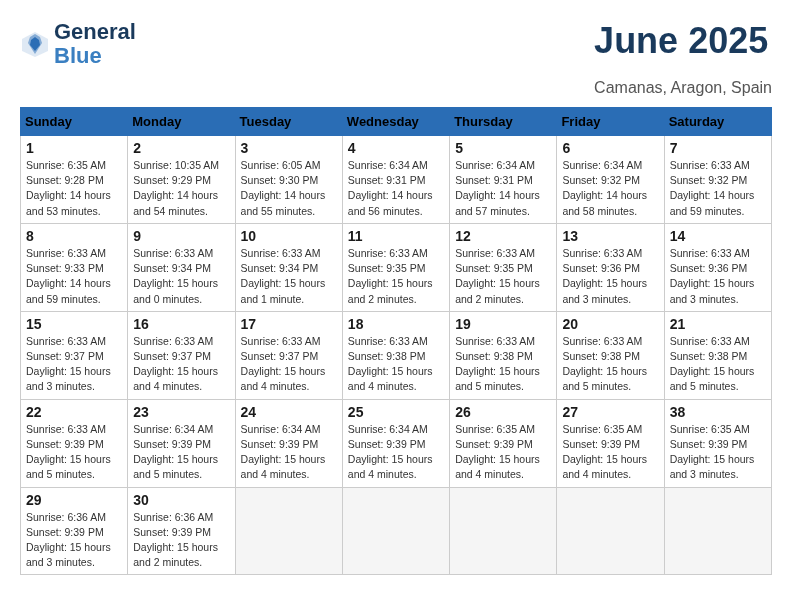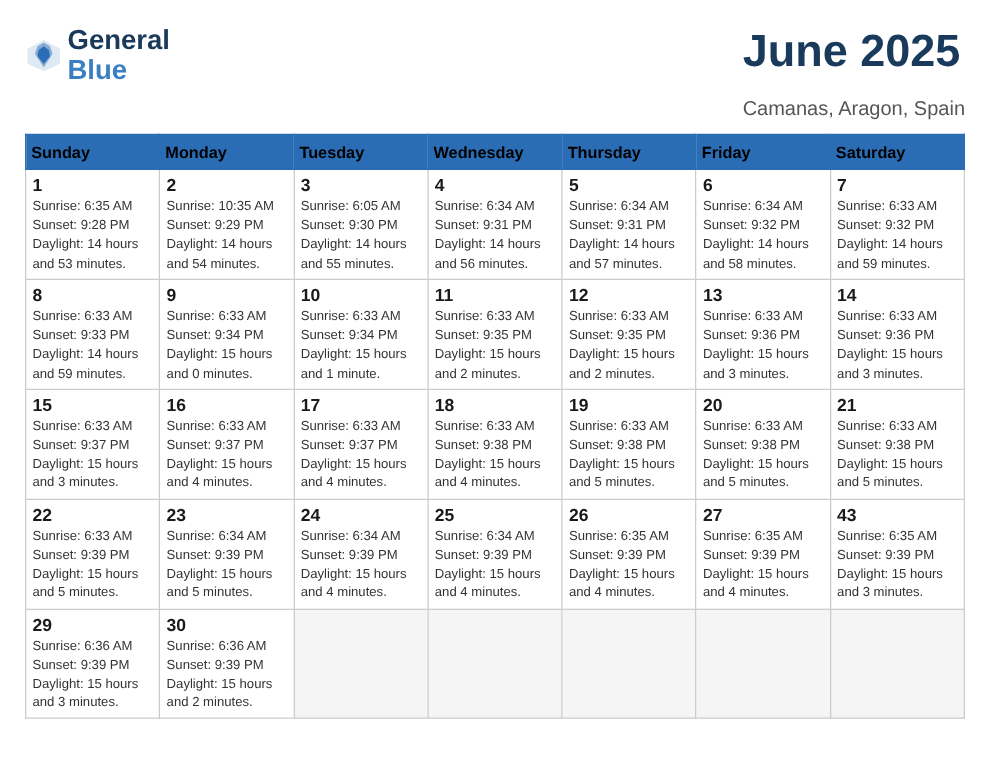--- a/index.html
+++ b/index.html
@@ -311,21 +311,21 @@
 and 4 minutes.</div>
         </td>
         <td>
           <span class="day-num">27</span>
           <div class="day-info">Sunrise: 6:35 AM
 Sunset: 9:39 PM
 Daylight: 15 hours
 and 4 minutes.</div>
         </td>
         <td>
-          <span class="day-num">43</span>
+          <span class="day-num">38</span>
           <div class="day-info">Sunrise: 6:35 AM
 Sunset: 9:39 PM
 Daylight: 15 hours
 and 3 minutes.</div>
         </td>
       </tr>
       <tr>
         <td>
           <span class="day-num">29</span>
           <div class="day-info">Sunrise: 6:36 AM

